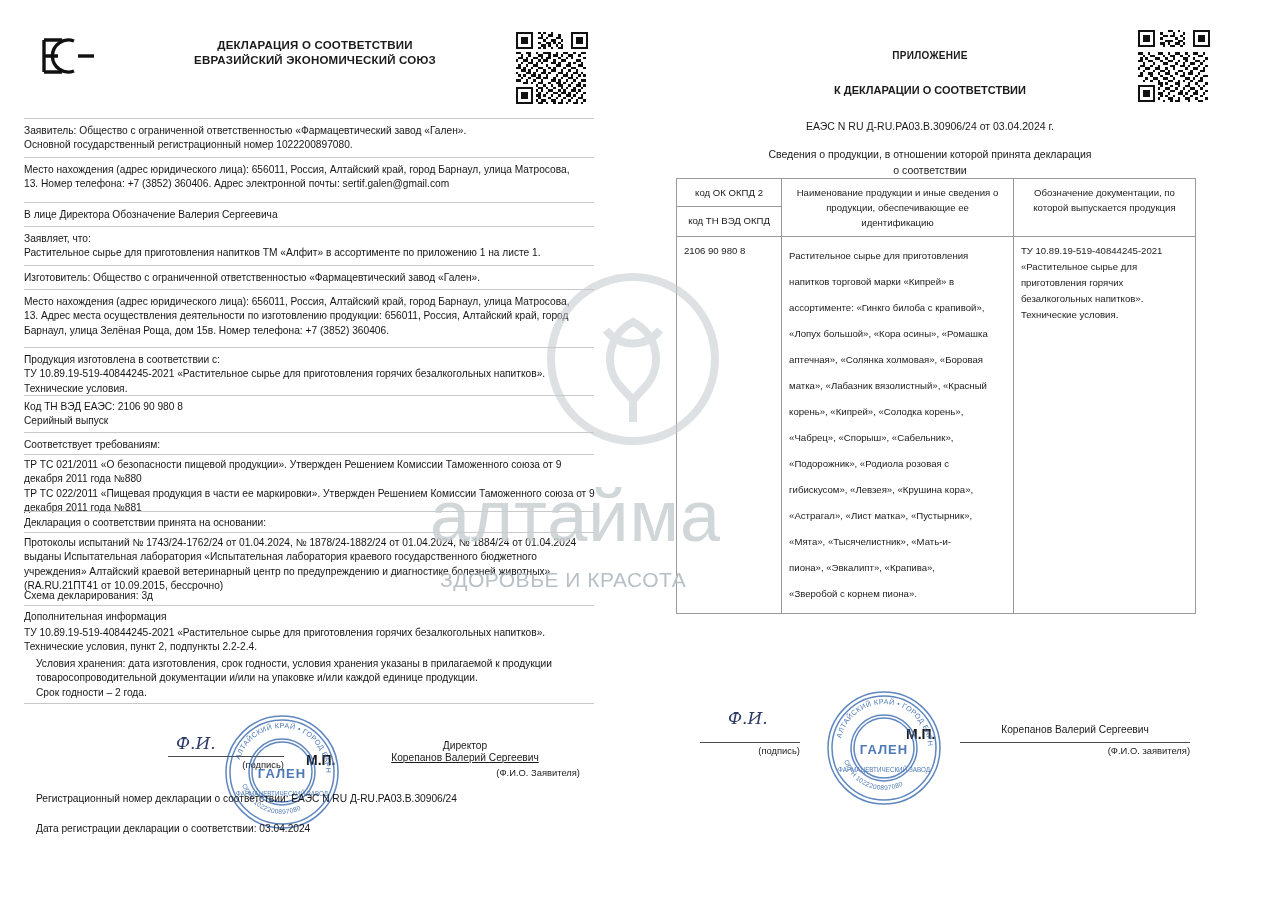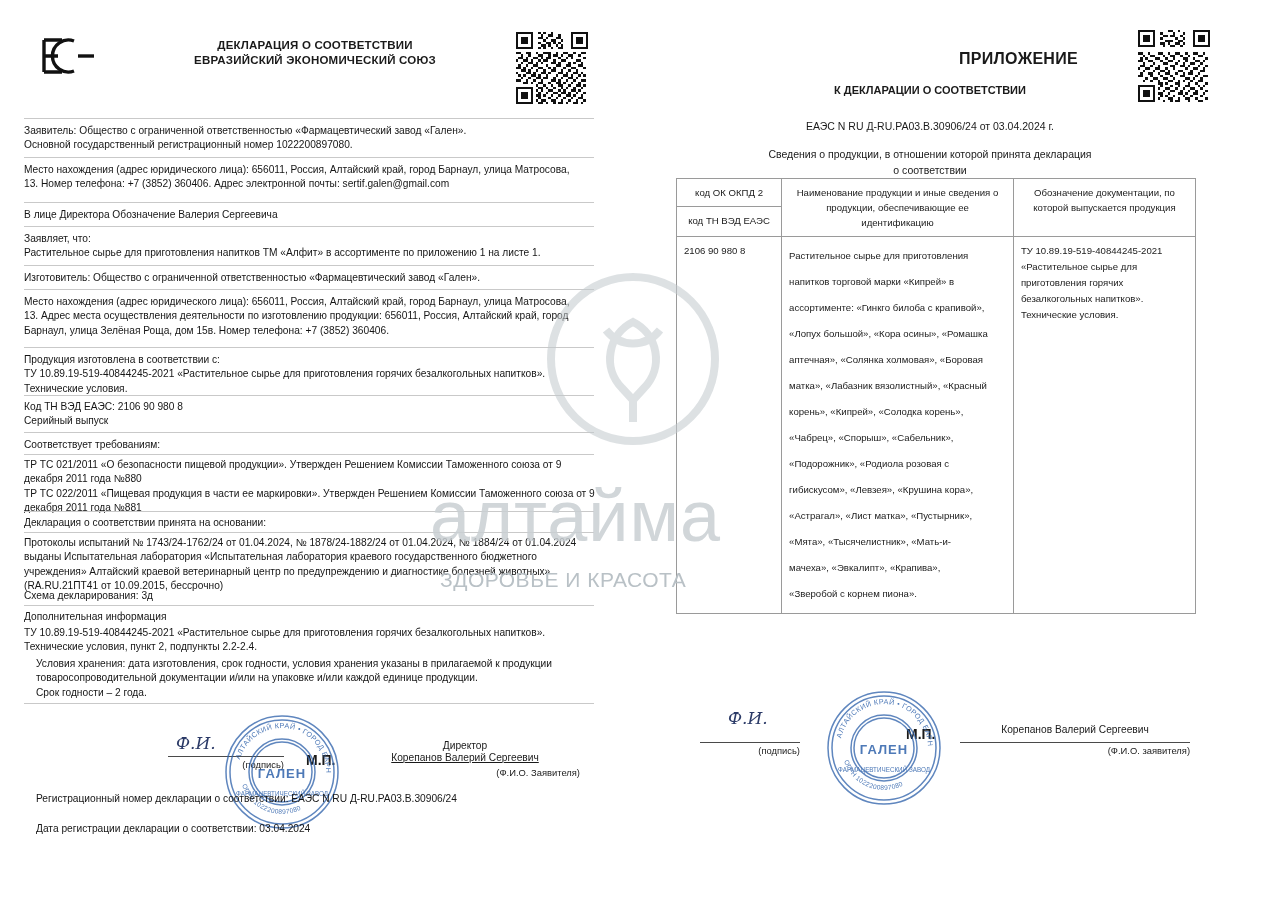--- a/index.html
+++ b/index.html
@@ -71,25 +71,25 @@
     top: 38px;
     width: 330px;
     text-align: center;
     font-size: 11.5px;
     font-weight: bold;
     line-height: 15px;
     letter-spacing: 0.2px;
   }
   .right-title {
     position: absolute;
-    left: 738px;
+    left: 760px;
     top: 50px;
     width: 340px;
-    text-align: right;
-    font-size: 16px;
+    text-align: center;
+    font-size: 10px;
     font-weight: bold;
     letter-spacing: 0.3px;
   }
   .right-subtitle {
     position: absolute;
     left: 740px;
     top: 84px;
     width: 380px;
     text-align: center;
     font-size: 11px;
@@ -759,21 +759,21 @@
   <div class="right-subtitle">К ДЕКЛАРАЦИИ О СООТВЕТСТВИИ</div>
   <div class="right-decl-no">ЕАЭС N RU Д-RU.РА03.В.30906/24 от 03.04.2024 г.</div>
   <div class="right-note" style="white-space:pre-line;">Сведения о продукции, в отношении которой принята декларация
 о соответствии</div>
 
   <table class="tbl">
     <thead>
       <tr>
         <th class="c1 codecell">
           <div class="sub">код ОК ОКПД 2</div>
-          <div class="sub">код ТН ВЭД ЕАЭС</div>
+          <div class="sub">код ТН ВЭД ОКПД</div>
         </th>
         <th class="c2">Наименование продукции и иные сведения о продукции, обеспечивающие ее идентификацию</th>
         <th class="c3">Обозначение документации, по которой выпускается продукция</th>
       </tr>
     </thead>
     <tbody>
       <tr>
         <td class="c1">2106 90 980 8</td>
         <td class="c2">
           <div>Растительное сырье для приготовления</div>
@@ -781,21 +781,21 @@
           <div>ассортименте: «Гинкго билоба с крапивой»,</div>
           <div>«Лопух большой», «Кора осины», «Ромашка</div>
           <div>аптечная», «Солянка холмовая», «Боровая</div>
           <div>матка», «Лабазник вязолистный», «Красный</div>
           <div>корень», «Кипрей», «Солодка корень»,</div>
           <div>«Чабрец», «Спорыш», «Сабельник»,</div>
           <div>«Подорожник», «Родиола розовая с</div>
           <div>гибискусом», «Левзея», «Крушина кора»,</div>
           <div>«Астрагал», «Лист матка», «Пустырник»,</div>
           <div>«Мята», «Тысячелистник», «Мать-и-</div>
-          <div>мачеха», «Эвкалипт», «Крапива»,</div>
+          <div>пиона», «Эвкалипт», «Крапива»,</div>
           <div>«Зверобой с корнем пиона».</div>
           <div></div>
         </td>
         <td class="c3">ТУ 10.89.19-519-40844245-2021 «Растительное сырье для приготовления горячих безалкогольных напитков». Технические условия.</td>
       </tr>
     </tbody>
   </table>
 
   <div class="sig-script" style="left:728px; top:708px;">Ф.И.</div>
   <div class="sig-line" style="left:700px; top:742px; width:100px;"></div>

